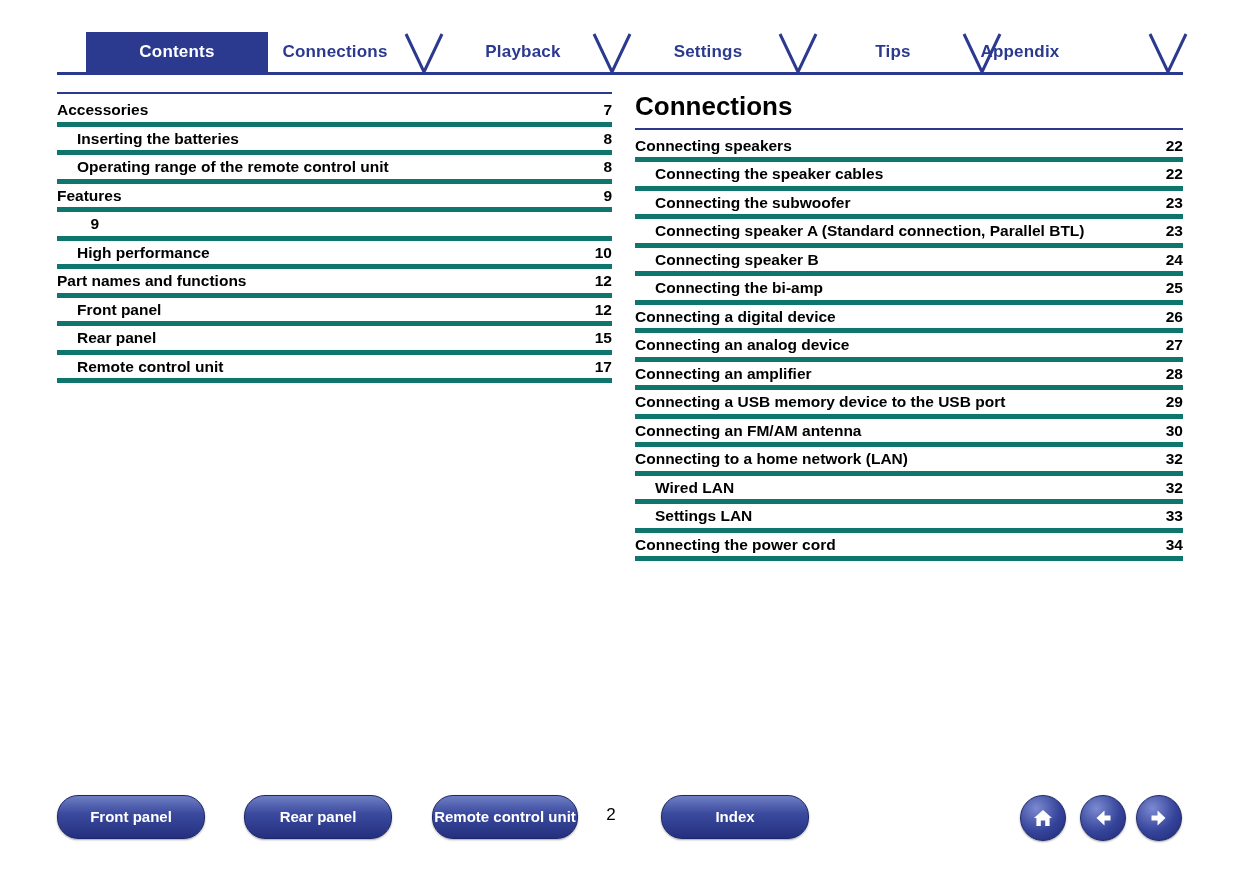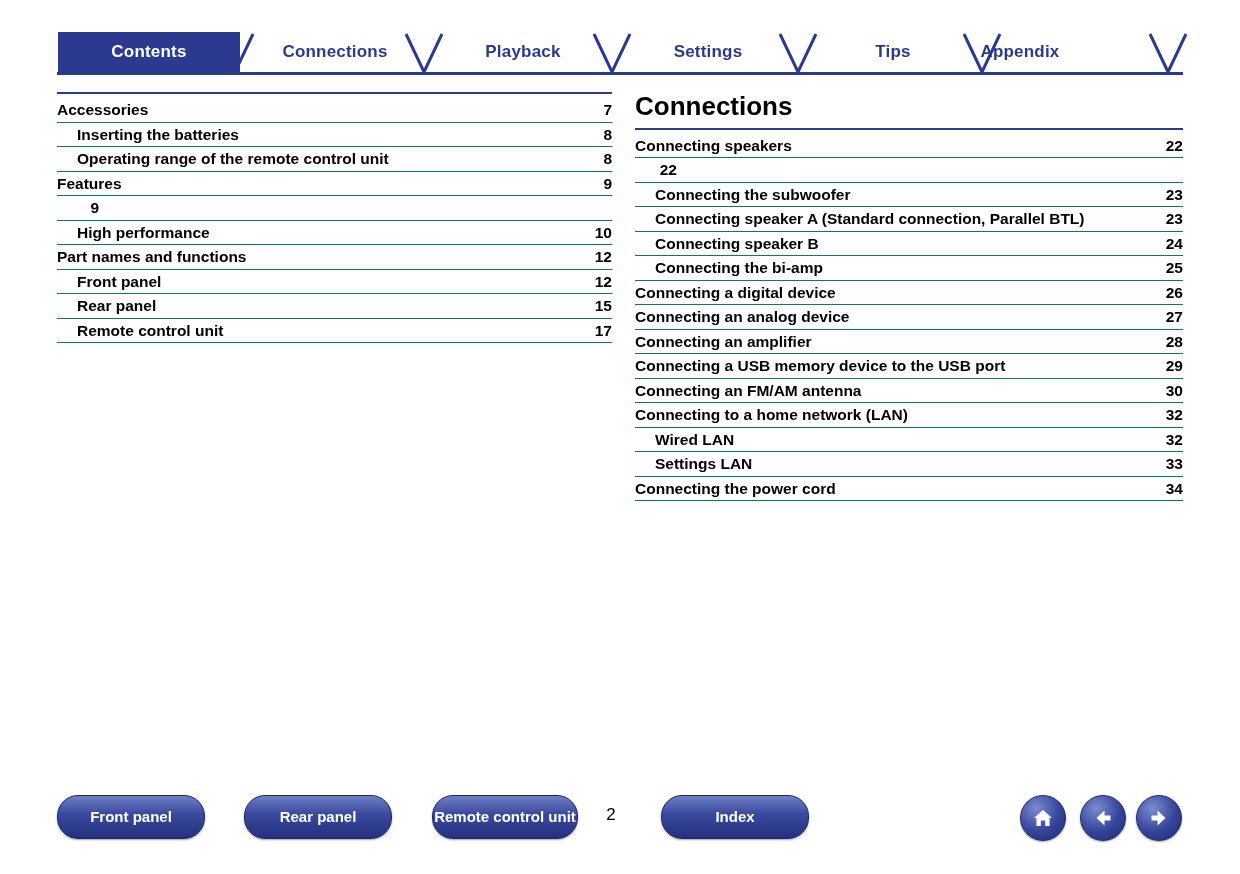--- a/index.html
+++ b/index.html
@@ -40,20 +40,21 @@
     align-items: center;
     justify-content: center;
     font-size: 17px;
     font-weight: bold;
     color: #2b3a8f;
     letter-spacing: 0.2px;
   }
   .tab.active {
     color: #ffffff;
     background: #2b3a8f;
+    margin-left: 28px;
   }
   .tab-sep {
     position: absolute;
     top: 32px;
     width: 40px;
     height: 42px;
     pointer-events: none;
   }
   .tab-sep svg { display: block; }
 
@@ -82,21 +83,21 @@
     background: #2b3a8f;
     margin-bottom: 4px;
   }
 
   .toc-row {
     display: flex;
     align-items: baseline;
     font-size: 15.5px;
     line-height: 23.5px;
     padding: 0;
-    border-bottom: 1px solid #0f766e;
+    border-bottom: 5px solid #0f766e;
   }
   .toc-row .label { flex: 1 1 auto; white-space: nowrap; overflow: hidden; }
   .toc-row .page  { flex: 0 0 auto; text-align: right; min-width: 22px; }
 
   .lvl1 { font-weight: bold; padding-left: 0; }
   .lvl2 { font-weight: bold; padding-left: 20px; }
 
   
   .bottombar {
     position: absolute;
@@ -247,20 +248,21 @@
 
 <div class="col col-right">
   <h1 class="col-heading">Connections</h1>
   <div class="col-heading-rule"></div>
   <div id="right-entries">
       <div class="toc-row lvl1">
         <span class="label">Connecting speakers</span>
         <span class="page">22</span>
       </div>
       <div class="toc-row lvl2">
+        <span class="label">Connecting the speaker cables</span>
         <span class="page">22</span>
       </div>
       <div class="toc-row lvl2">
         <span class="label">Connecting the subwoofer</span>
         <span class="page">23</span>
       </div>
       <div class="toc-row lvl2">
         <span class="label">Connecting speaker A (Standard connection, Parallel BTL)</span>
         <span class="page">23</span>
       </div>

